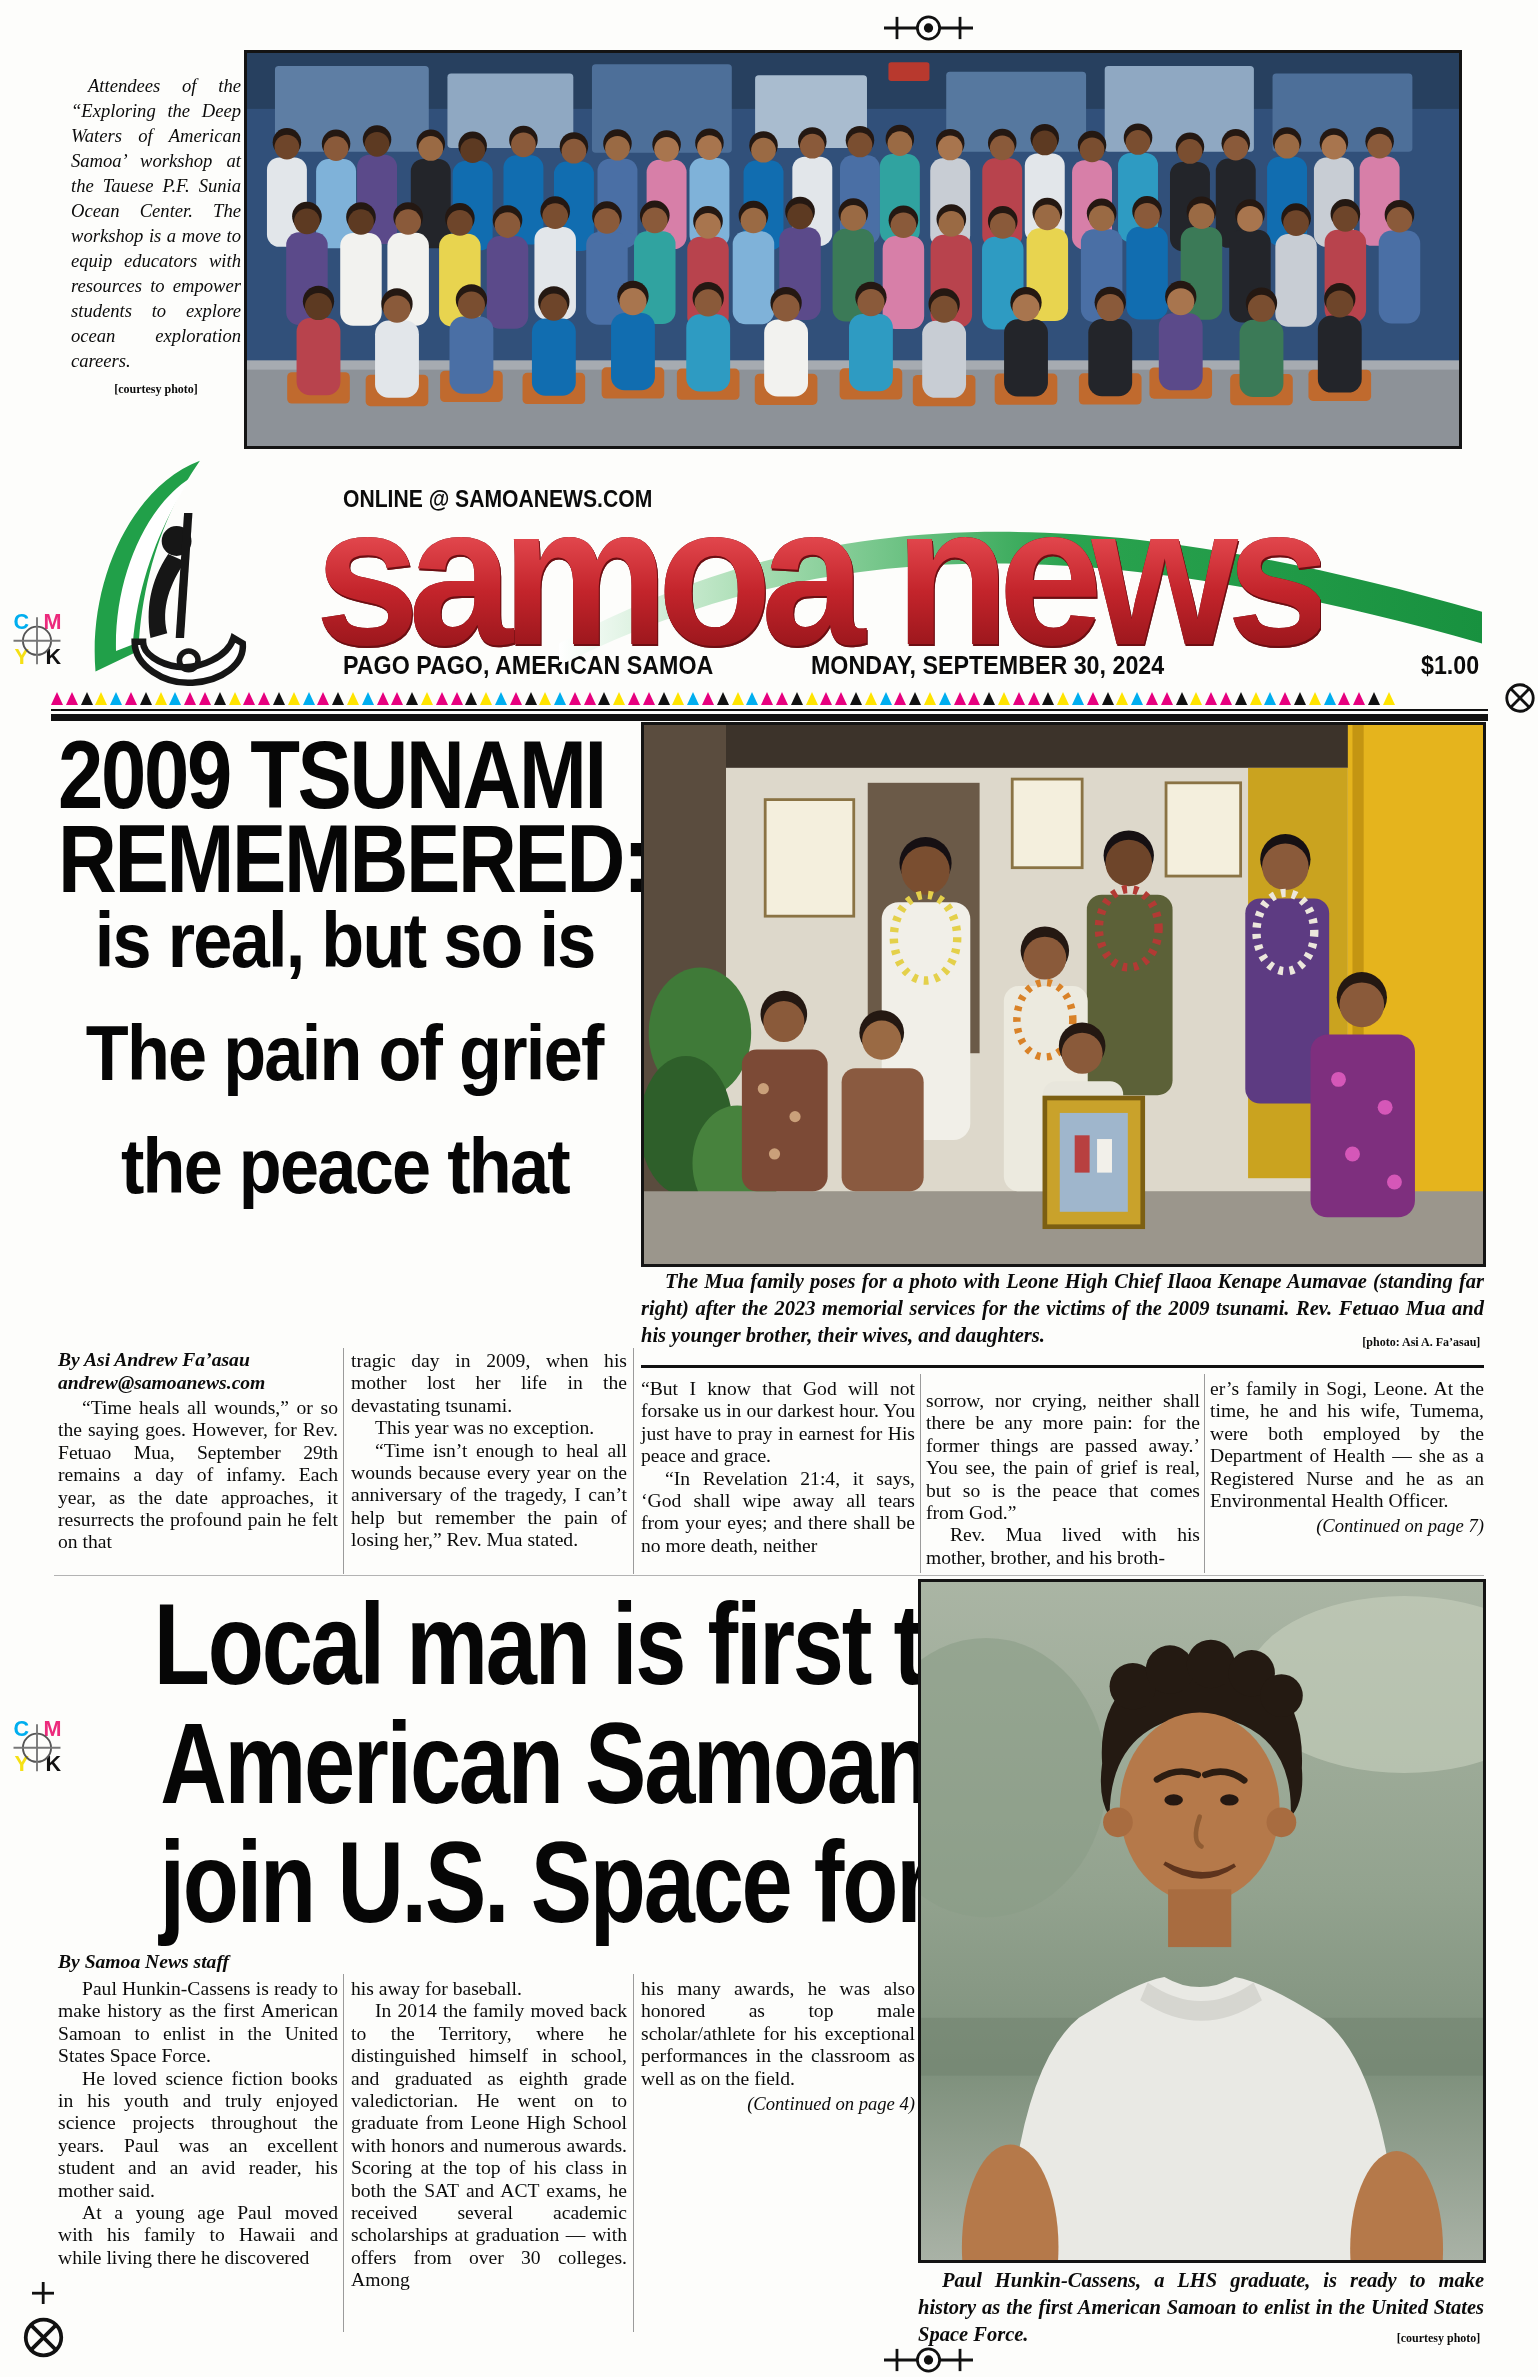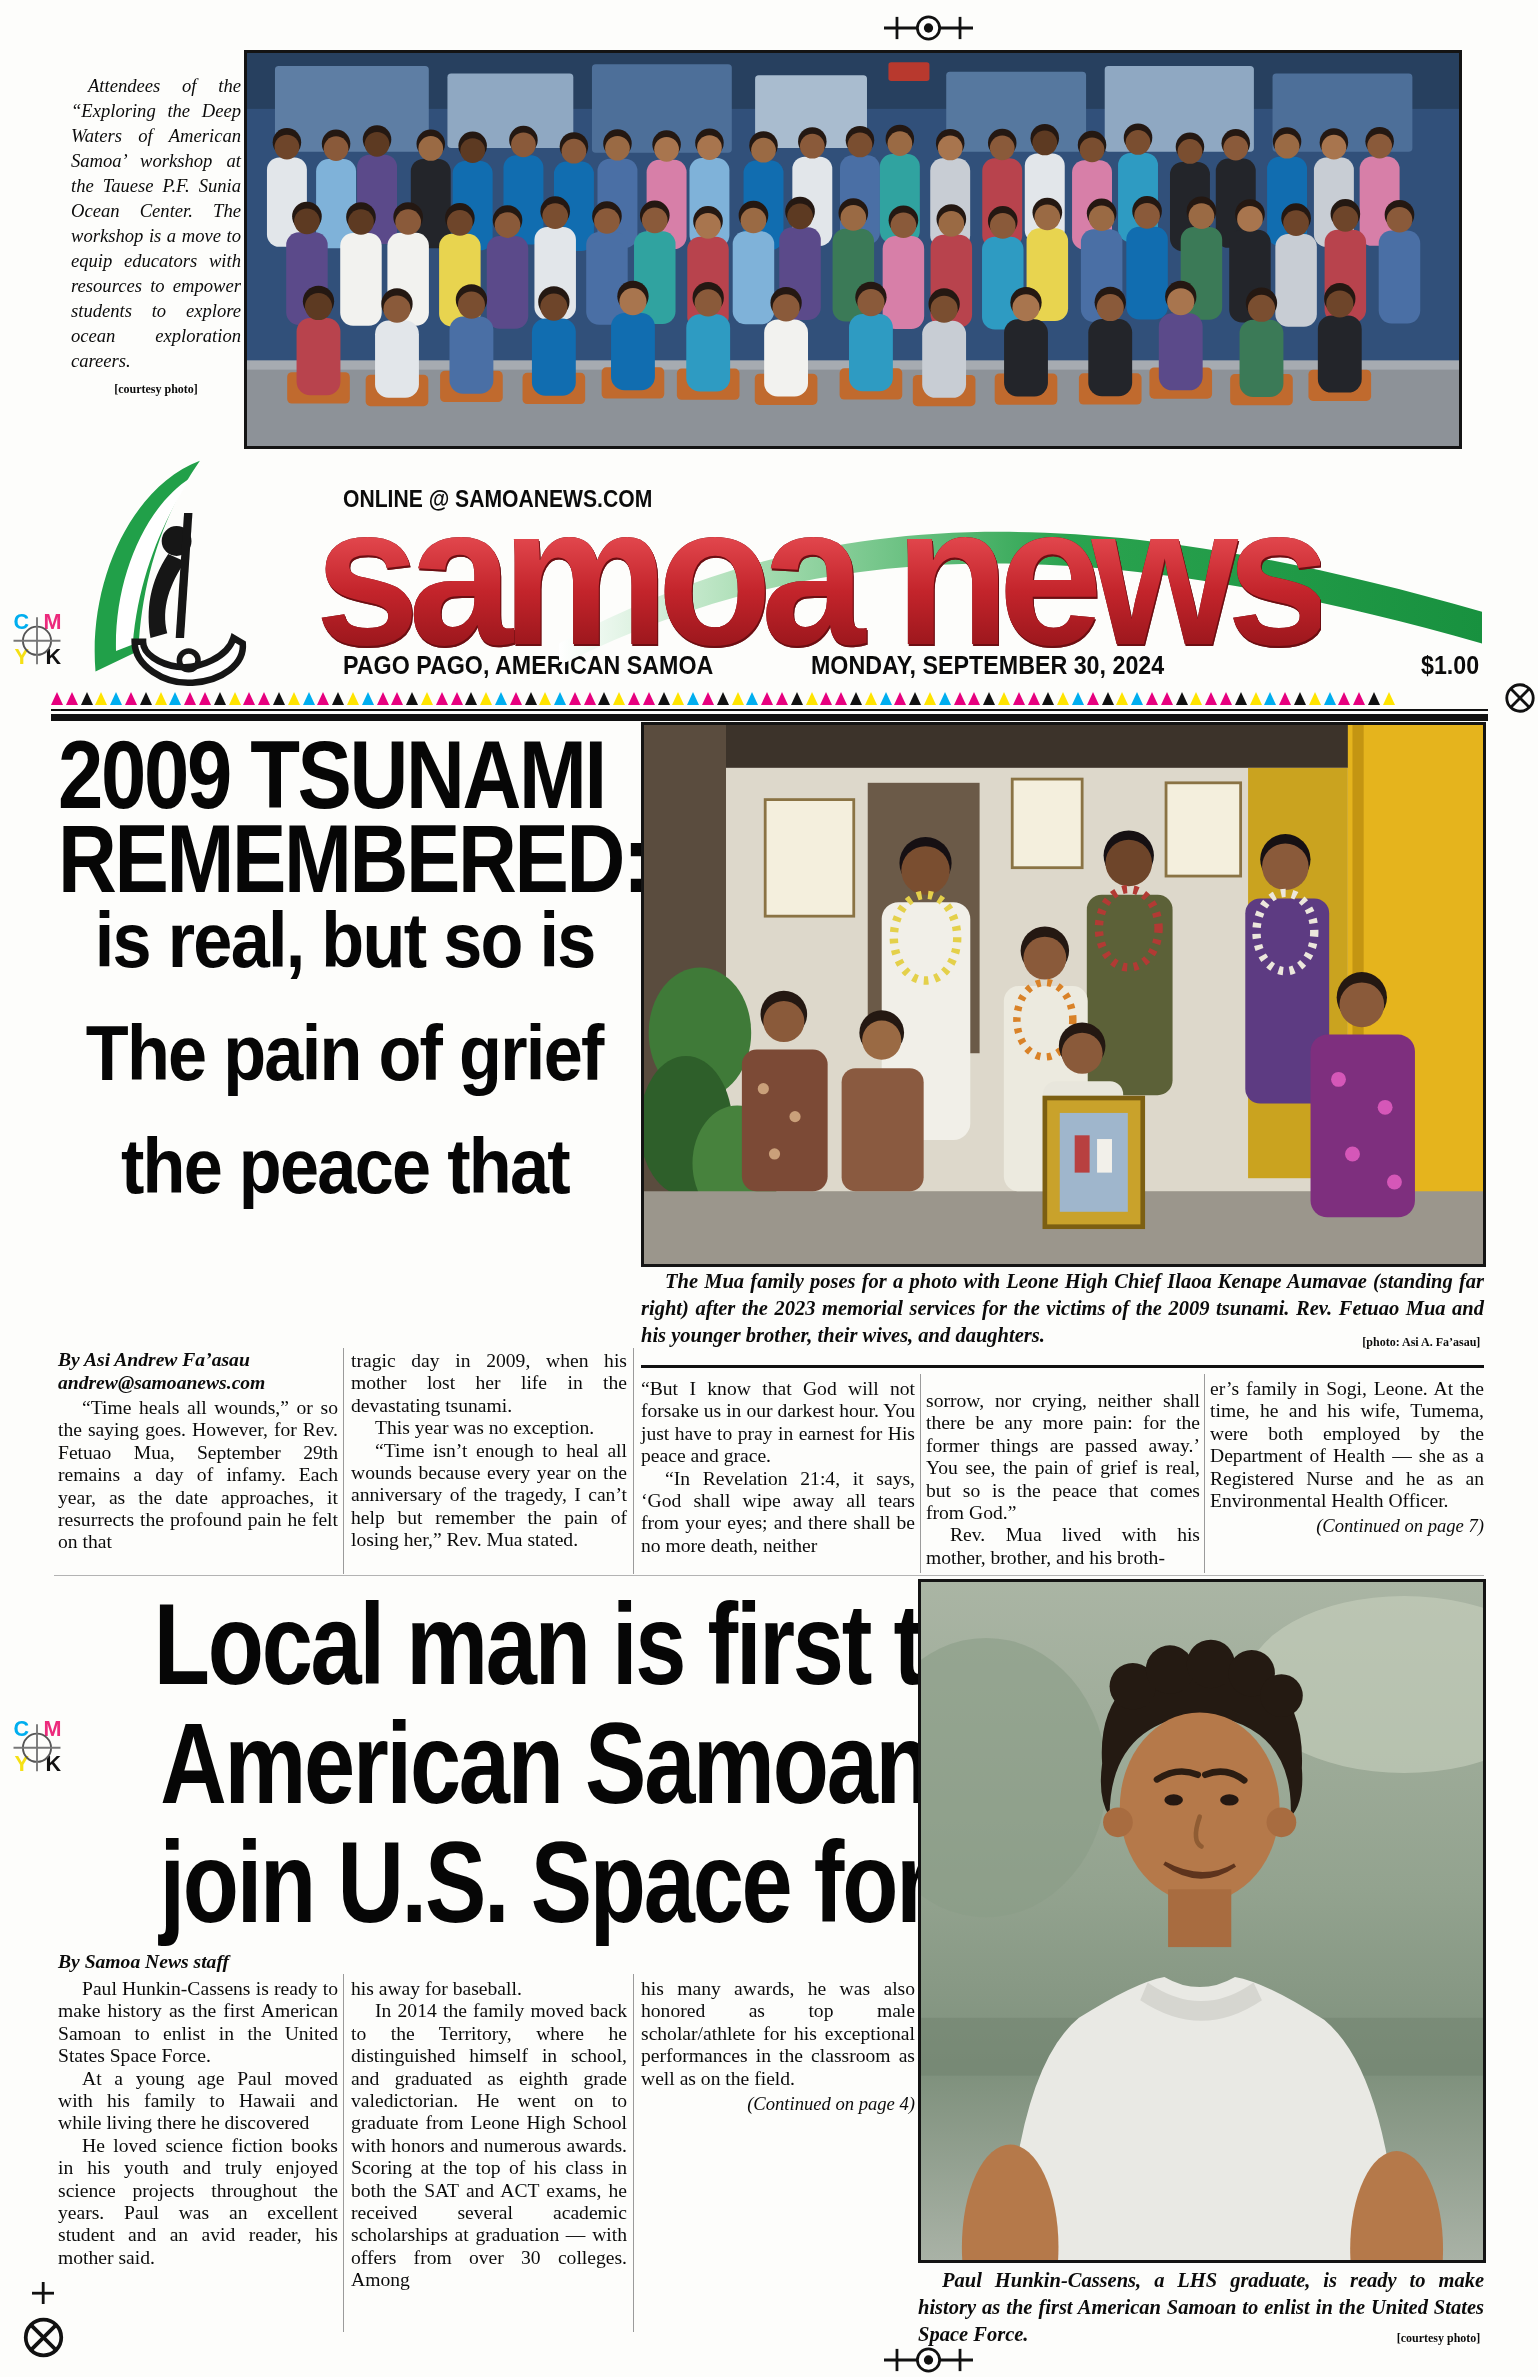--- a/index.html
+++ b/index.html
@@ -593,22 +593,22 @@
     <path d="M244,430 q58,40 114,0 l9,19 q-65,44 -131,0 Z" fill="#d6d6d0"></path>
     <ellipse cx="96" cy="714" rx="52" ry="110" fill="#b5794a"></ellipse>
     <ellipse cx="512" cy="716" rx="50" ry="105" fill="#b5794a"></ellipse>
   </svg>
 </div>
 
 <div class="byline" style="left:58px;top:1950px;width:280px;">By Samoa News staff</div>
 
 <div class="bodycol" style="left:58px;top:1978px;width:280px;">
   <p class="ind">Paul Hunkin-Cassens is ready to make history as the first American Samoan to enlist in the United States Space Force.</p>
+  <p class="ind">He loved science fiction books in his youth and truly enjoyed science projects throughout the years. Paul was an excellent student and an avid reader, his mother said.</p>
   <p class="ind">At a young age Paul moved with his family to Hawaii and while living there he discovered</p>
-  <p class="ind">He loved science fiction books in his youth and truly enjoyed science projects throughout the years. Paul was an excellent student and an avid reader, his mother said.</p>
 </div>
 <div class="bodycol" style="left:351px;top:1978px;width:276px;">
   <p>his away for baseball.</p>
   <p class="ind">In 2014 the family moved back to the Territory, where he distinguished himself in school, and graduated as eighth grade valedictorian. He went on to graduate from Leone High School with honors and numerous awards. Scoring at the top of his class in both the SAT and ACT exams, he received several academic scholarships at graduation — with offers from over 30 colleges. Among</p>
 </div>
 <div class="bodycol" style="left:641px;top:1978px;width:274px;">
   <p>his many awards, he was also honored as top male scholar/athlete for his exceptional performances in the classroom as well as on the field.</p>
   <div class="contd">(Continued on page 4)</div>
 </div>
 <div class="vrule" style="left:343px;top:1974px;height:358px;"></div>

